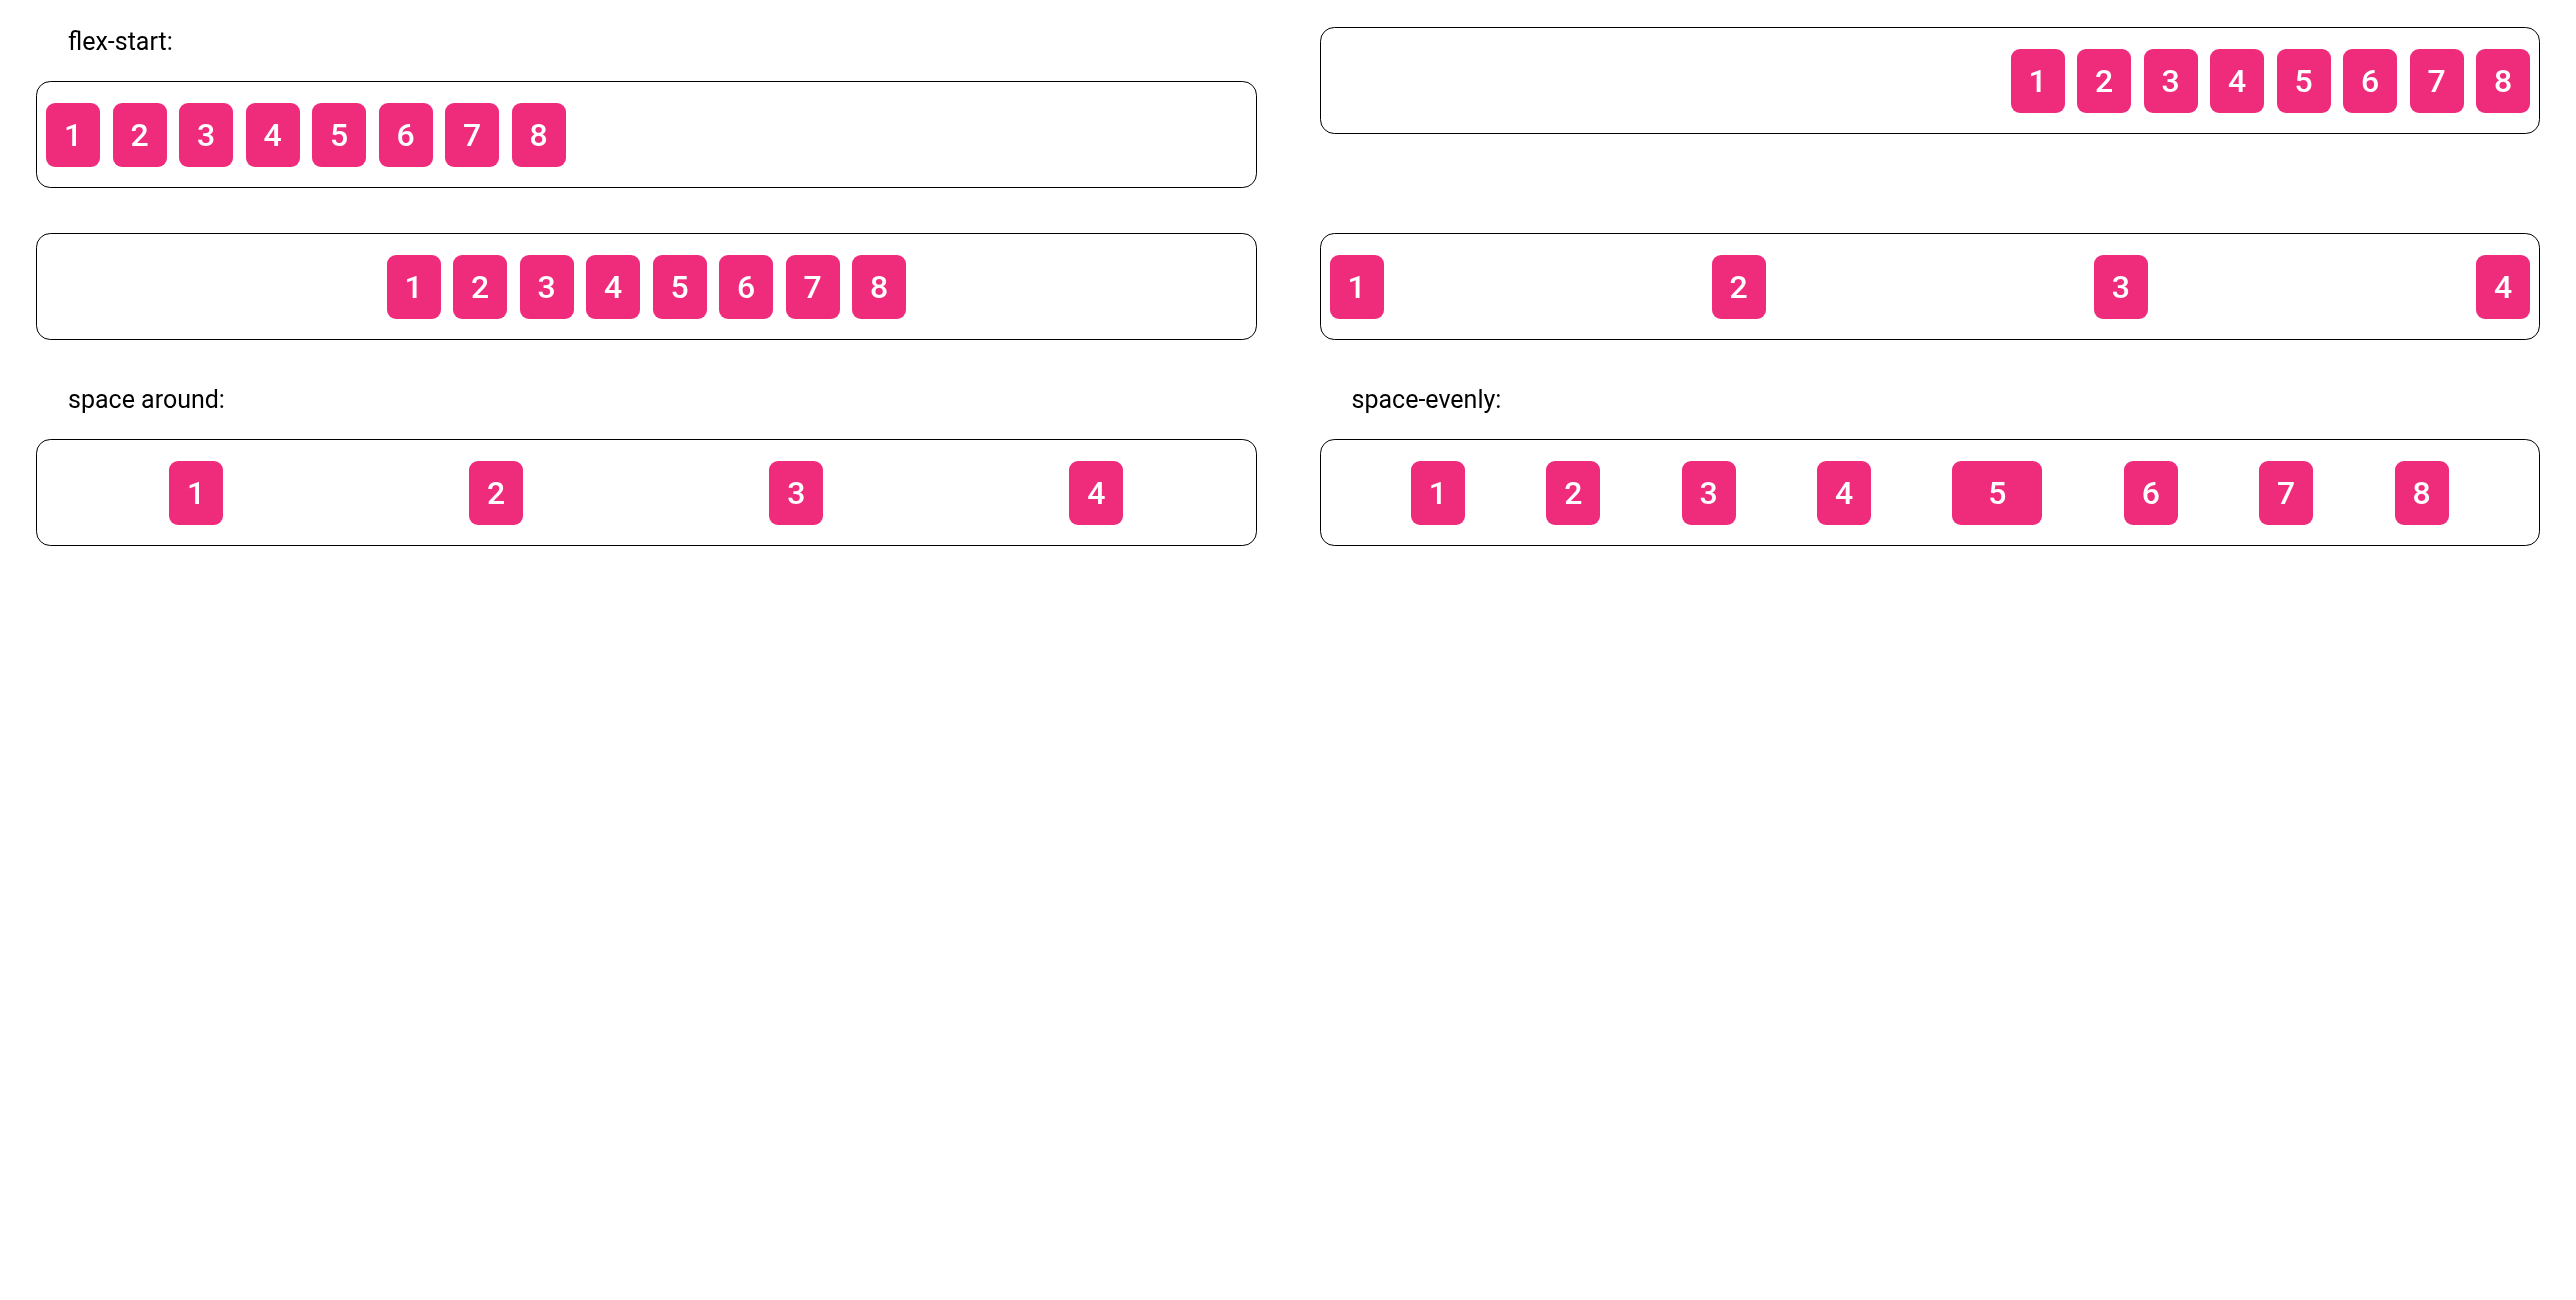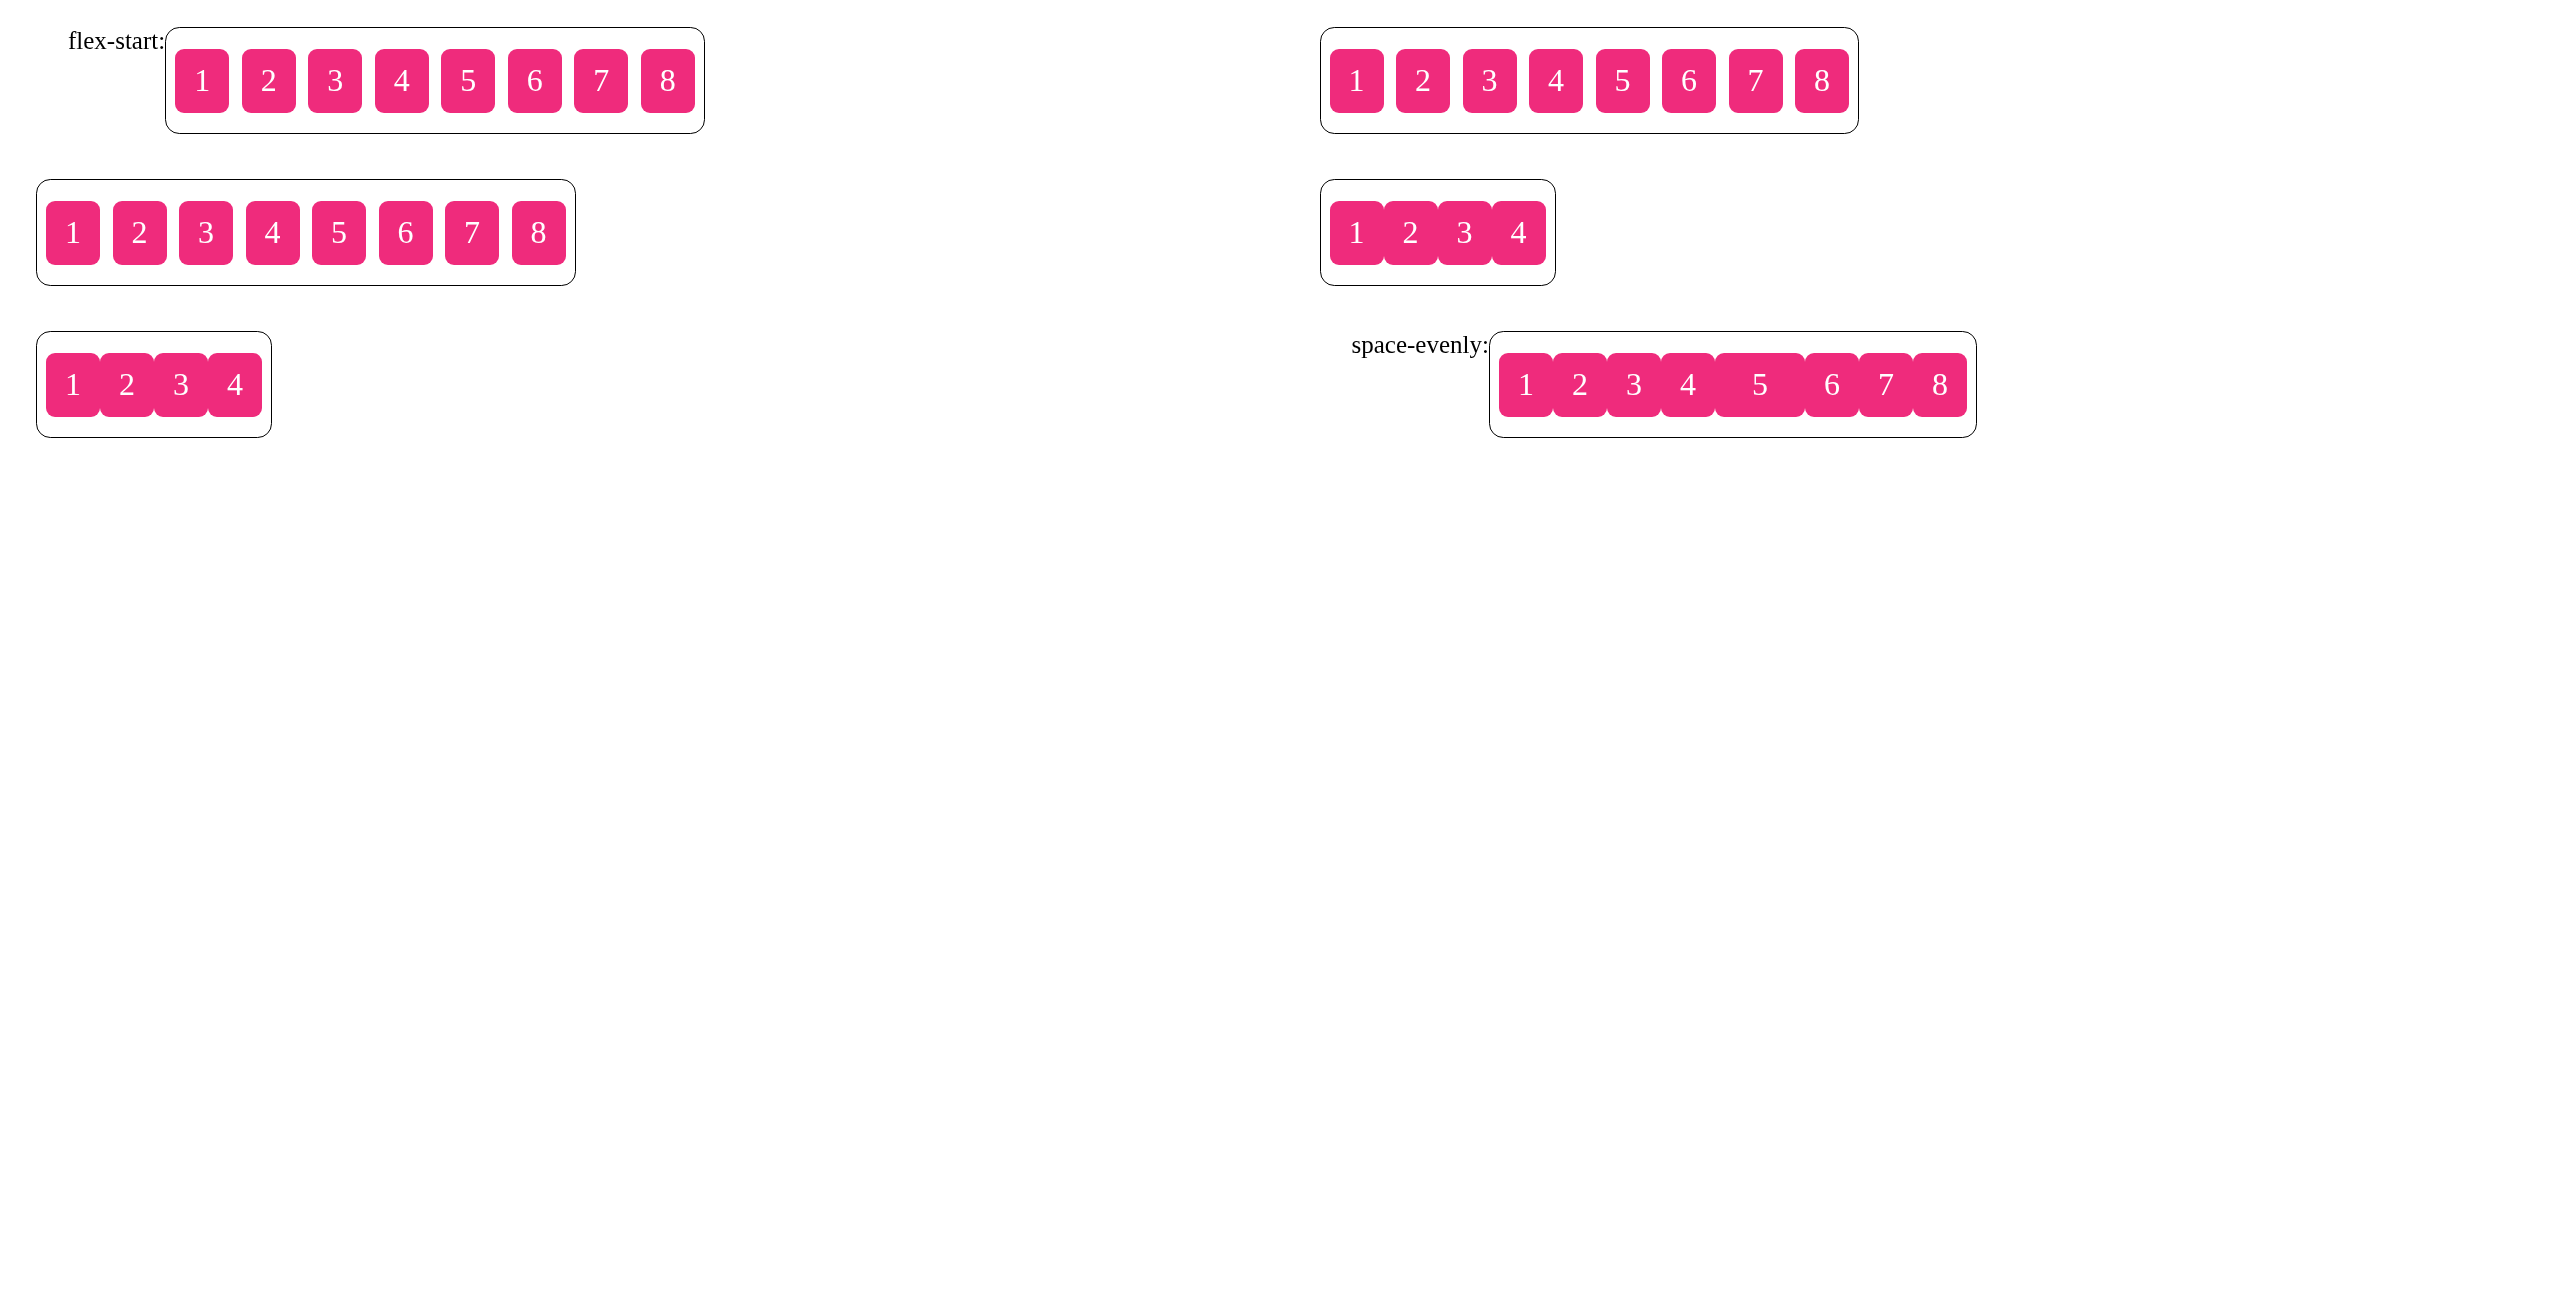--- a/index.html
+++ b/index.html
@@ -12,22 +12,21 @@
       background: #ffffff;
       padding: 27px 36px;
     }
     .grid {
       display: grid;
       grid-template-columns: 1fr 1fr;
       gap: 45px 63px;
     }
     .example {
       display: flex;
-      flex-direction: row;
-      font-family: Liberation Serif, serif;
+      flex-direction: column;
     }
     .label {
       font-size: 25px;
       font-weight: 400;
       color: #000;
       margin-left: 32px;
       margin-bottom: 25px;
     }
     .flex-container {
       border: 1.8px solid #000;
@@ -109,20 +108,21 @@
   <div class="example">
     <div class="flex-container space-between">
       <div class="item">1</div>
       <div class="item">2</div>
       <div class="item">3</div>
       <div class="item">4</div>
     </div>
   </div>
 
   <div class="example">
+    <div class="label">space around:</div>
     <div class="flex-container space-around">
       <div class="item">1</div>
       <div class="item">2</div>
       <div class="item">3</div>
       <div class="item">4</div>
     </div>
   </div>
 
   <div class="example">
     <div class="label">space-evenly:</div>

